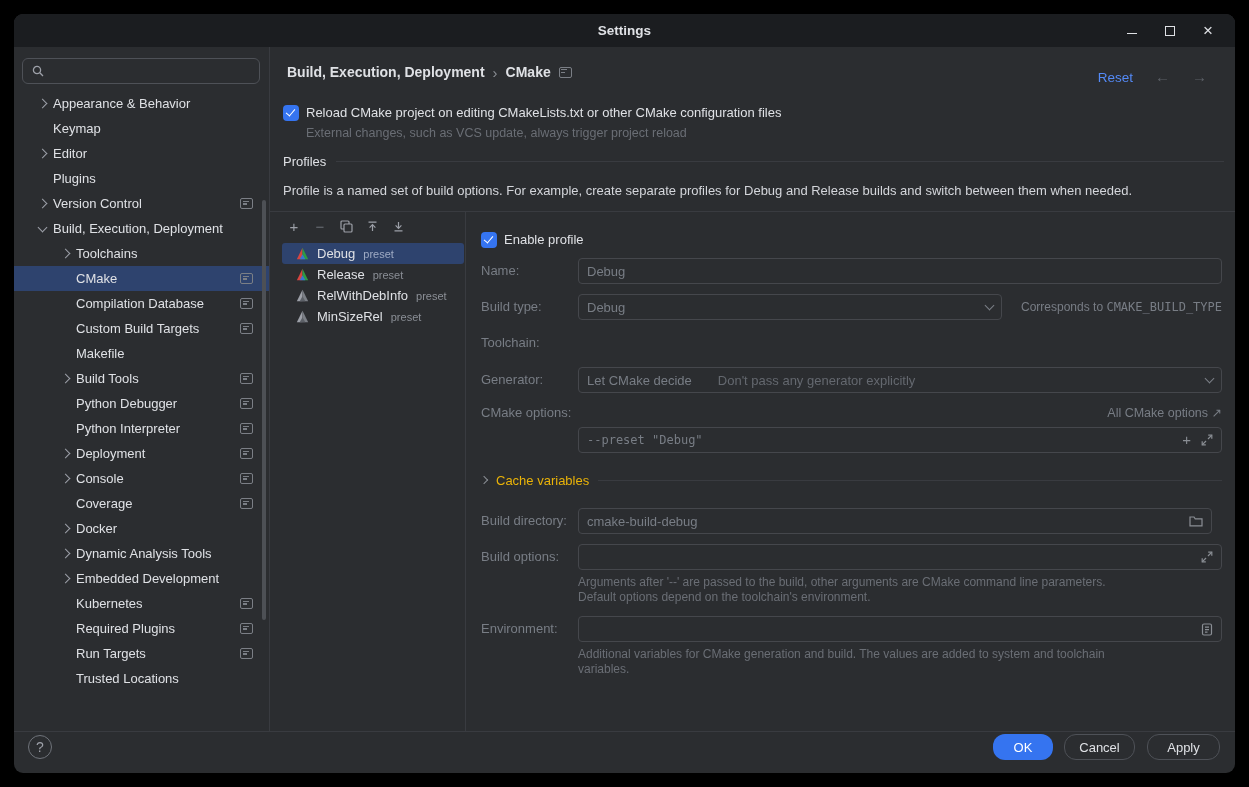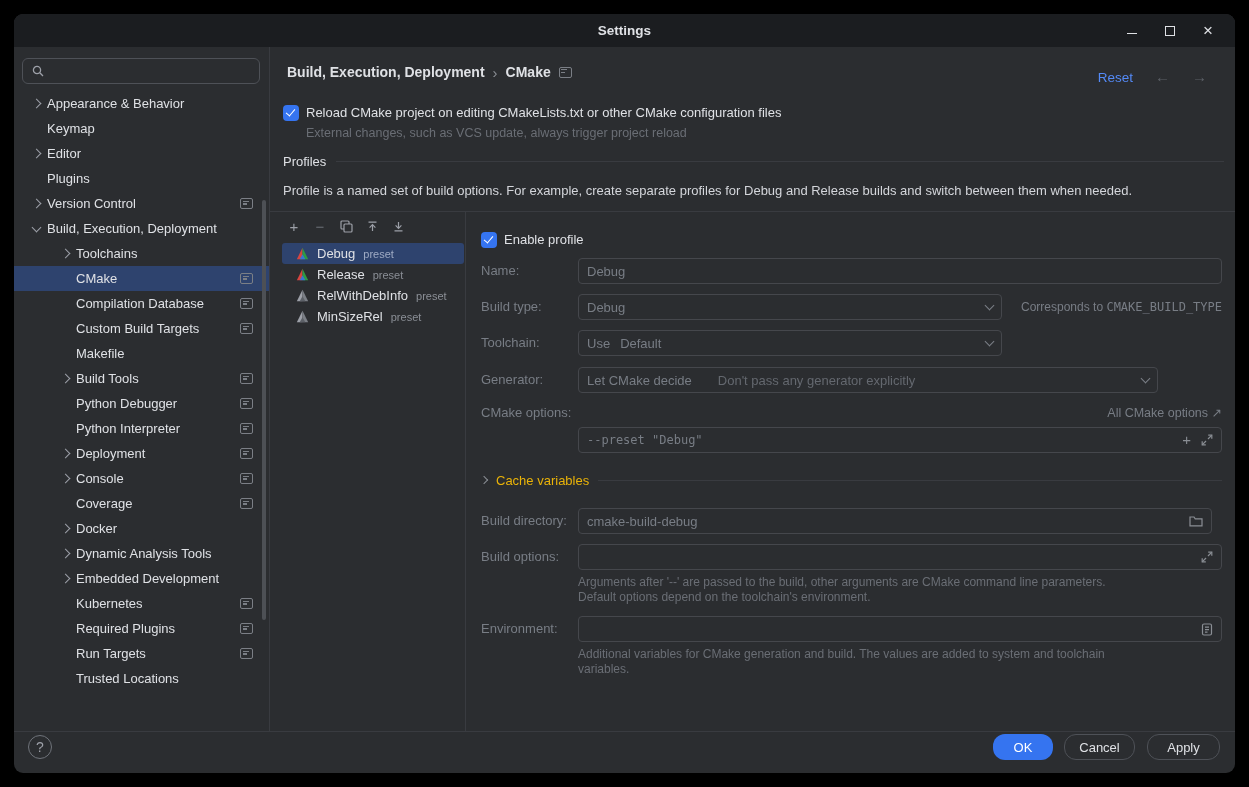--- a/index.html
+++ b/index.html
@@ -18,21 +18,21 @@
   .minbar{width:10px;height:1.5px;background:#dfe1e5;margin-top:6px}
   .maxbox{width:8px;height:8px;border:1.4px solid #dfe1e5}
   .wc.close{font-size:17px;color:#dfe1e5;line-height:14px}
 
   
   .sidebar{position:absolute;left:0;top:33px;width:256px;height:684px;border-right:1px solid #393b40;box-sizing:border-box}
   .search{position:absolute;left:8px;top:11px;width:238px;height:26px;border:1px solid #4e5157;border-radius:6px;
           box-sizing:border-box;display:flex;align-items:center;padding-left:8px;cursor:text}
   .tree{position:absolute;left:0;top:44px;right:0}
   .ti{display:flex;align-items:center;height:25px;cursor:pointer;color:#dfe1e5}
-  .ti.lvl1{padding-left:19px}
+  .ti.lvl1{padding-left:25px}
   .ti.lvl2{padding-left:48px}
   .ti.sel{background:#2e436e}
   .ti-label{white-space:nowrap}
   .chev-slot{width:14px;flex:none;display:flex;align-items:center}
   .chev{width:6px;height:6px;border-right:1.4px solid #9da0a8;border-bottom:1.4px solid #9da0a8;display:inline-block}
   .chev.r{transform:rotate(-45deg)}
   .chev.d{transform:rotate(45deg);margin-top:-3px}
   .chev.small{width:5px;height:5px;border-color:#8a8e94}
   .badge-ico{width:11px;height:9px;border:1px solid #7b7f86;border-radius:2px;position:relative;flex:none;
              margin-left:auto;margin-right:16px}
@@ -387,30 +387,25 @@
     <span class="flabel">Build type:</span>
     <div class="fld" style="left:97px;width:424px">
       <span class="fval">Debug</span>
       <span class="dchev"></span>
     </div>
     <span class="fnote"><span>Corresponds to </span><span class="mono">CMAKE_BUILD_TYPE</span></span>
   </div>
 
   <div class="frow" style="top:316px">
     <span class="flabel">Toolchain:</span>
-    <div class="fld" style="left:97px;width:424px">
-      <span class="fval">Use</span>
-      <span class="fval" style="margin-left:10px">Default</span>
-      <span class="dchev"></span>
-    </div>
   </div>
 
   <div class="frow" style="top:353px">
     <span class="flabel">Generator:</span>
-    <div class="fld" style="left:97px;width:580px">
+    <div class="fld" style="left:97px;width:644px">
       <span class="fval">Let CMake decide</span>
       <span class="fval fhint" style="margin-left:26px">Don't pass any generator explicitly</span>
       <span class="dchev"></span>
     </div>
   </div>
 
   <div class="frow" style="top:386px">
     <span class="flabel">CMake options:</span>
     <span class="flink">All CMake options ↗</span>
   </div>

